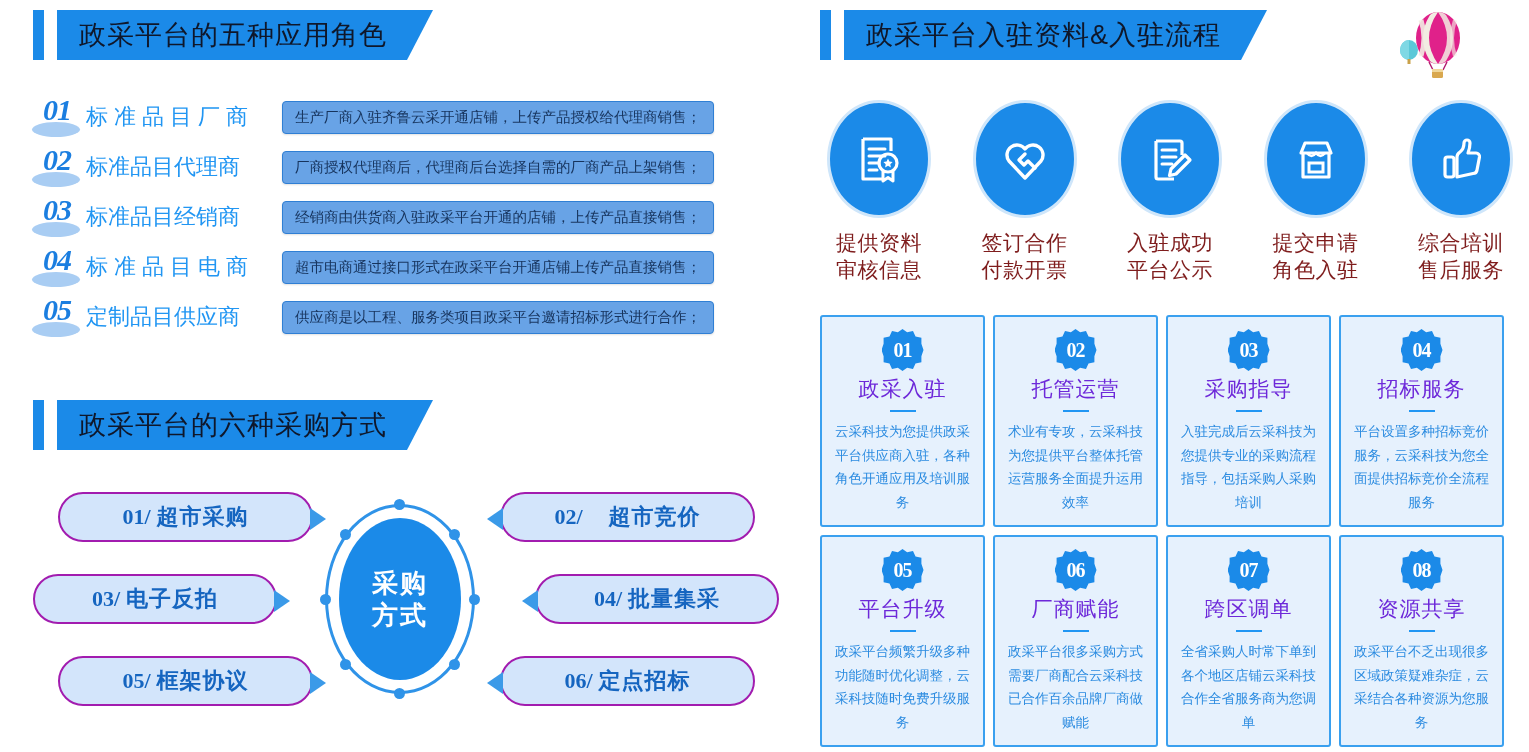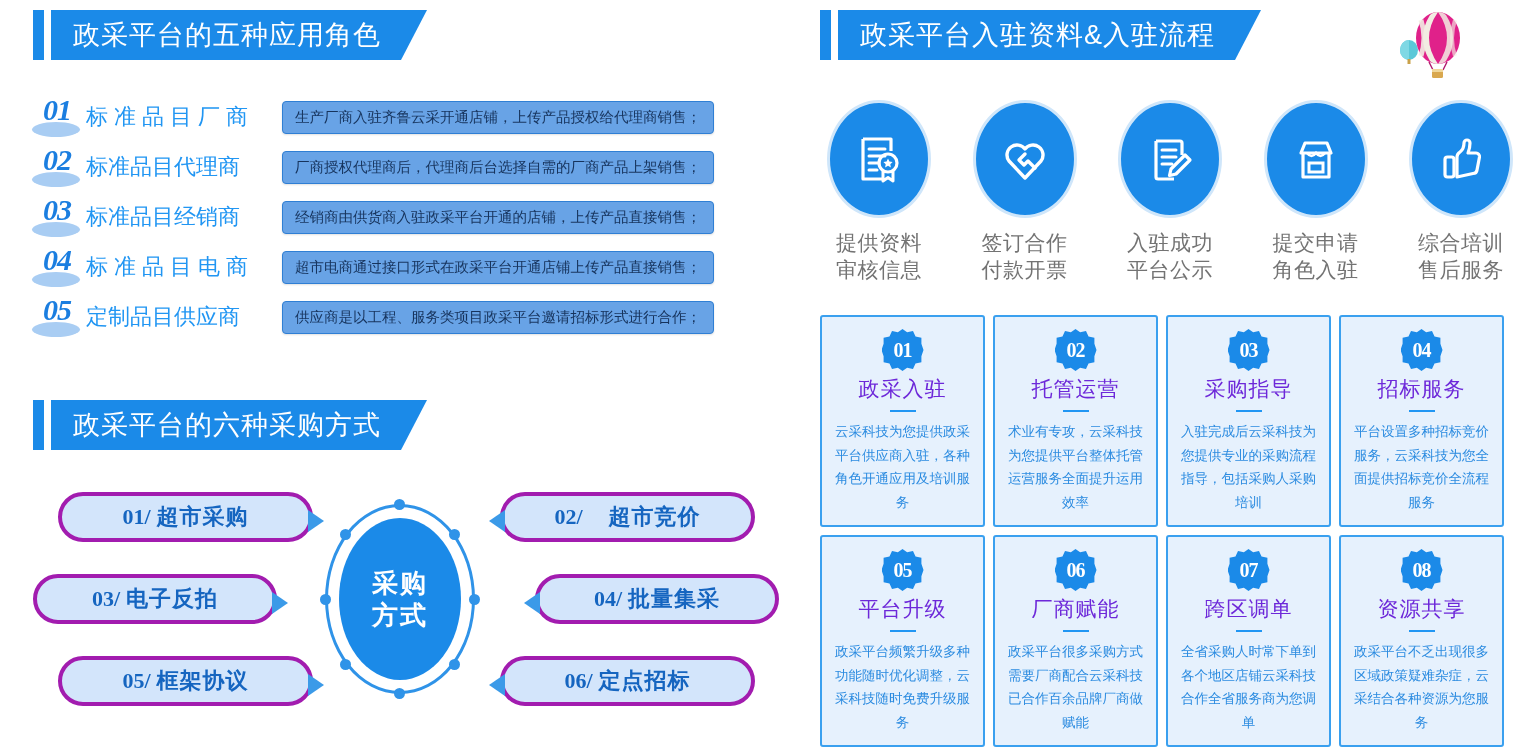--- a/index.html
+++ b/index.html
@@ -10,25 +10,26 @@
     overflow:hidden;
     position:relative;
   }
   .page{position:relative;width:1529px;height:752px;}
 
   
   .sec-head{position:absolute;display:flex;align-items:stretch;height:50px;}
   .sec-head .bar{width:11px;background:#1b8ae8;}
   .sec-head .gap{width:7px;}
   .sec-head .banner{
-     background:#1b8ae8;color:#ffffff;
+     background:#1b8ae8;color:#0f172a;
      display:flex;align-items:center;
      padding:0 46px 0 22px;
      font-size:27px;letter-spacing:1px;font-weight:400;
      clip-path:polygon(0 0, 100% 0, calc(100% - 26px) 100%, 0 100%);
+     margin-left:6px;
   }
 
   
   #roles-head{left:33px;top:10px;}
   #roles-list{position:absolute;left:28px;top:92px;width:760px;}
   .role-row{position:relative;height:50px;display:flex;align-items:center;}
   .role-num{
      position:relative;width:58px;flex:0 0 58px;height:44px;
   }
   .role-num .ell{
@@ -52,21 +53,21 @@
      color:#16335c;font-size:14.5px;
      padding:6px 12px;white-space:nowrap;
      box-shadow:0 1px 2px rgba(0,0,0,.12);
   }
 
   
   #buy-head{left:33px;top:400px;}
   #wheel{position:absolute;left:0;top:480px;width:790px;height:250px;}
   .pill{
      position:absolute;height:50px;box-sizing:border-box;
-     background:#d3e5fb;border:4px solid #a21caf;border-radius:26px;
+     background:#d3e5fb;border:2px solid #a21caf;border-radius:26px;
      display:flex;align-items:center;justify-content:center;
      color:#1565c0;font-size:22px;font-weight:700;white-space:nowrap;
   }
   .pill .slash{font-family:"Liberation Serif","DejaVu Serif",serif;font-weight:700;margin-right:6px;}
   .pill .lbl{font-family:"Liberation Sans",sans-serif;font-weight:700;letter-spacing:1px;}
   .pill .tail{
      position:absolute;width:0;height:0;border-top:11px solid transparent;
      border-bottom:11px solid transparent;
   }
   .pill.left .tail{right:-15px;border-left:16px solid #3b9ae8;}
@@ -93,21 +94,21 @@
   #balloon{position:absolute;left:1390px;top:5px;width:80px;height:80px;}
 
   #icon-row{position:absolute;left:820px;top:100px;width:700px;height:190px;
             display:flex;justify-content:space-between;}
   .step{width:118px;display:flex;flex-direction:column;align-items:center;}
   .step .circ{
      width:98px;height:112px;border-radius:50%;
      background:#1b8ae8;border:3px solid #cfe6fa;
      display:flex;align-items:center;justify-content:center;
   }
-  .step .cap{margin-top:12px;text-align:center;color:#737373;
+  .step .cap{margin-top:12px;text-align:center;color:#7f1d1d;
              font-size:21px;line-height:1.28;font-weight:400;letter-spacing:.5px;}
 
   
   #cards{position:absolute;left:820px;top:315px;width:690px;height:432px;
          display:grid;grid-template-columns:repeat(4,165px);
          grid-template-rows:212px 212px;gap:8px;}
   .card{
      background:#e6f1fd;border:2px solid #3aa0ef;border-radius:3px;
      box-sizing:border-box;padding:10px 10px 8px;
      display:flex;flex-direction:column;align-items:center;

